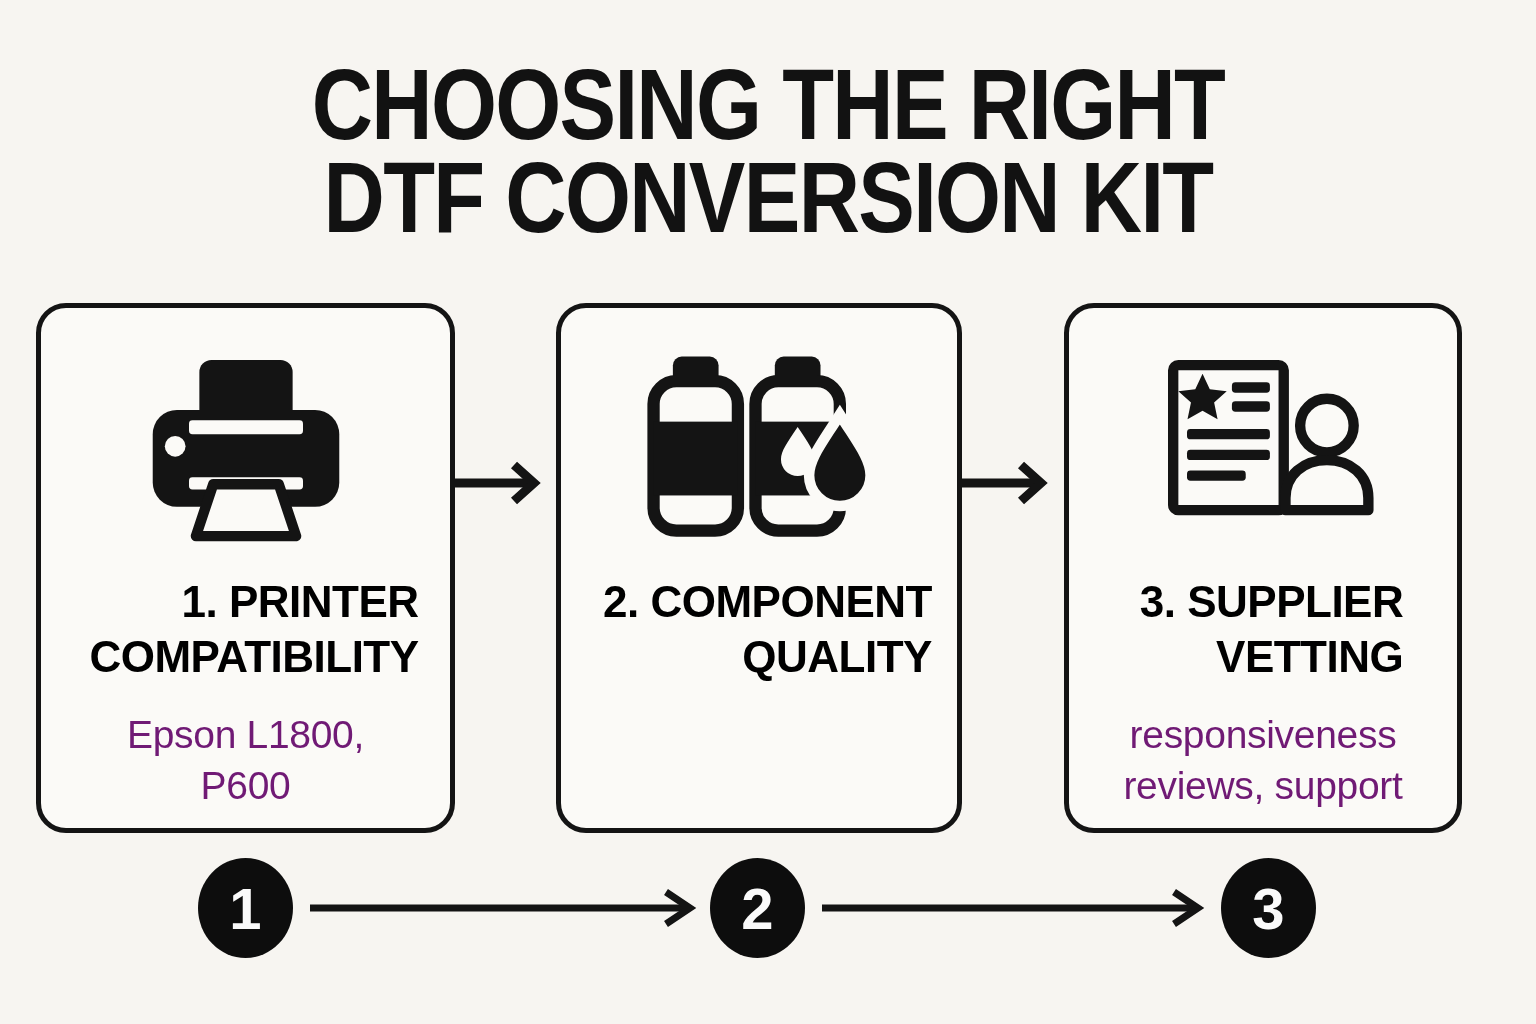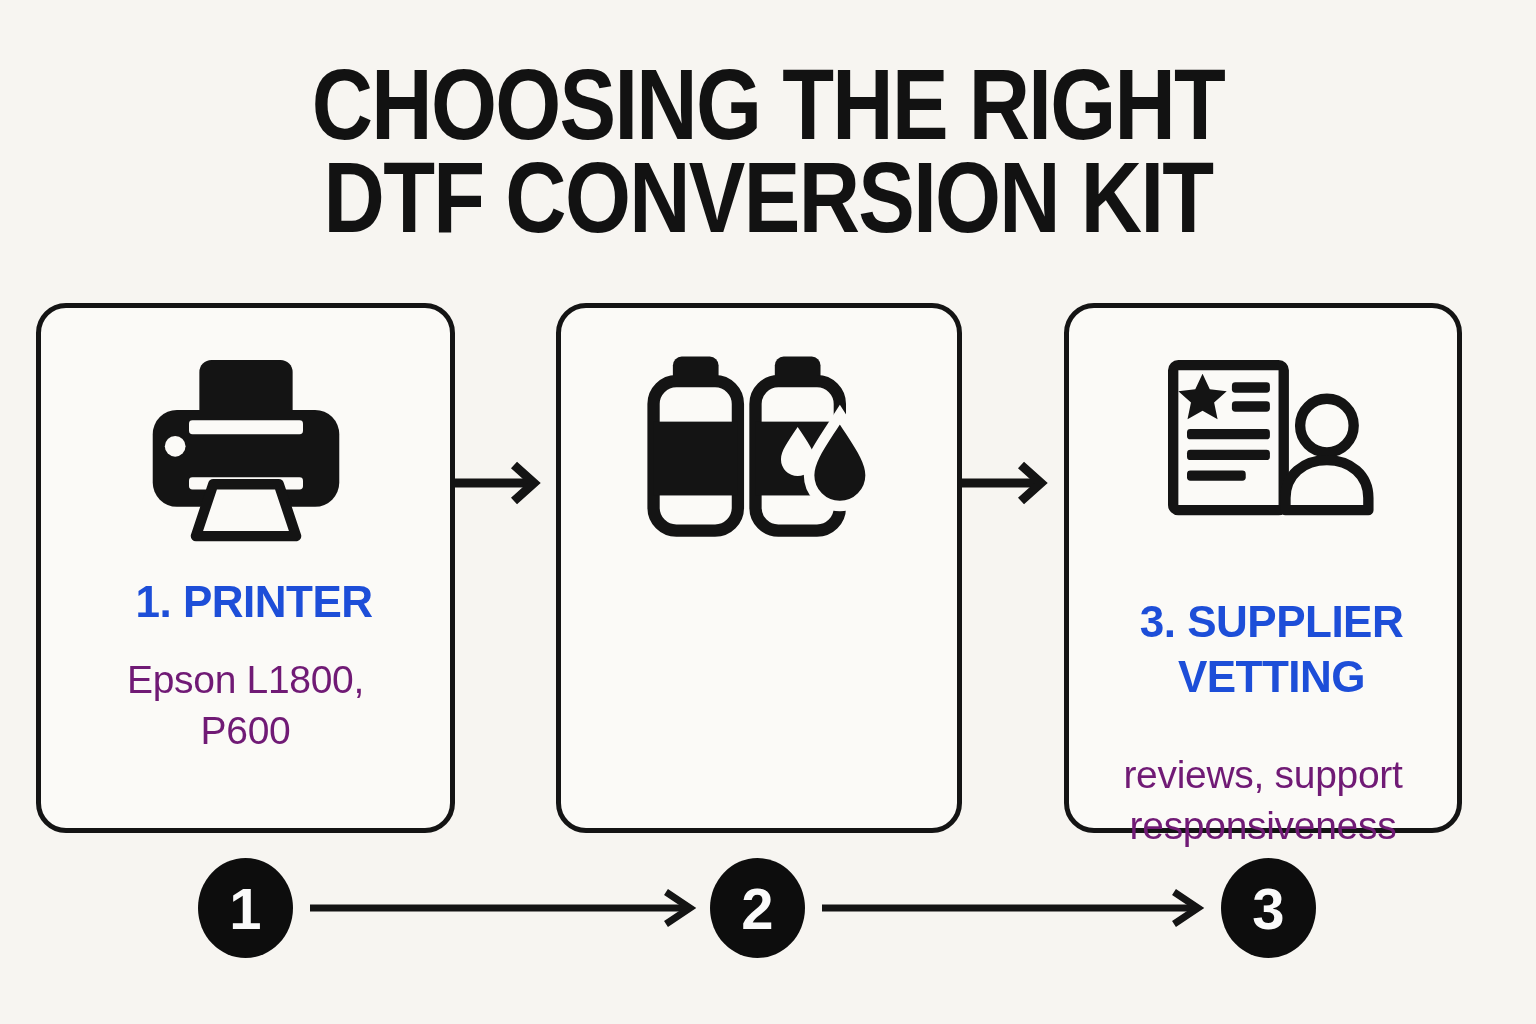--- a/index.html
+++ b/index.html
@@ -35,34 +35,34 @@
   .card{
     position:absolute;top:303px;height:530px;
     background:var(--box);
     border:5px solid var(--ink);
     border-radius:30px;
     display:flex;flex-direction:column;align-items:center;
     padding-top:44px;
   }
   .card.c1{left:36px;width:419px;}
   .card.c2{left:556px;width:406px;}
-  .card.c3{left:1064px;width:398px;gap:20px;}
+  .card.c3{left:1064px;width:398px;}
 
   .icon-wrap{
     height:192px;display:flex;align-items:center;justify-content:center;
     flex:0 0 auto;
   }
   .heading{
     margin-top:30px;
     font-weight:700;
     font-size:44px;
     line-height:1.25;
     letter-spacing:-0.5px;
-    text-align:center;
-    color:#1d4ed8;
+    text-align:right;
+    color:#000000;
     margin-left:17px;
   }
   .heading div{white-space:nowrap;}
   .subtext{
     margin-top:26px;
     font-weight:400;
     font-size:39px;
     line-height:1.3;
     letter-spacing:-0.3px;
     text-align:center;
@@ -114,20 +114,21 @@
         <rect class="fi" x="33" y="4" width="54" height="36" rx="7"></rect>
         <rect class="fi" x="6" y="33" width="108" height="56" rx="14"></rect>
         <rect class="fb" x="27" y="39" width="66" height="8" rx="2"></rect>
         <circle class="fb" cx="19" cy="54" r="6"></circle>
         <rect class="fb" x="27" y="72" width="66" height="7" rx="2"></rect>
         <path class="paper" d="M41 76 h38 l10 30 h-58 z"></path>
       </svg>
     </div>
     <div class="heading">
       <div>1. PRINTER</div>
+      <div>COMPATIBILITY</div>
     </div>
     <div class="subtext">
       <div>Epson L1800,</div>
       <div>P600</div>
     </div>
   </div>
 
   <div class="flow-arrow a1">
     <svg width="104" height="58" viewBox="0 0 104 58">
       <line class="arrow-line" x1="0" y1="29" x2="78" y2="29" stroke-width="9"></line>
@@ -140,20 +141,24 @@
       <svg width="232" height="184" viewBox="0 0 132 104" aria-hidden="true">
         <rect class="fi" x="17" y="0" width="26" height="16" rx="5"></rect>
         <rect class="bottle" x="6" y="14" width="48" height="85" rx="13"></rect>
         <rect class="fi" x="6" y="37" width="48" height="42"></rect>
         <rect class="fi" x="75" y="0" width="26" height="16" rx="5"></rect>
         <rect class="bottle" x="64" y="14" width="48" height="85" rx="13"></rect>
         <rect class="fi" x="64" y="37" width="48" height="42"></rect>
         <path class="fb" d="M88 40 c-6 9 -9.5 13.5 -9.5 18.5 a9.5 9.5 0 0 0 19 0 c0 -5 -3.5 -9.5 -9.5 -18.5 z"></path>
         <path class="drop-big" d="M112 33 c-10 16 -17.5 25 -17.5 34.5 a17.5 17.5 0 0 0 35 0 c0 -9.5 -7.5 -18.5 -17.5 -34.5 z"></path>
       </svg>
+    </div>
+    <div class="heading">
+      <div>2. COMPONENT</div>
+      <div>QUALITY</div>
     </div>
   </div>
 
   <div class="flow-arrow a2">
     <svg width="104" height="58" viewBox="0 0 104 58">
       <line class="arrow-line" x1="0" y1="29" x2="78" y2="29" stroke-width="9"></line>
       <polyline class="arrow-line" points="62,11 82,29 62,47" stroke-width="9"></polyline>
     </svg>
   </div>
 
@@ -169,22 +174,22 @@
         <rect class="fi" x="22" y="65" width="34" height="6" rx="2"></rect>
         <circle class="doc" cx="103" cy="39" r="15.5"></circle>
         <path class="doc" d="M79 88 v-7 c0 -13.5 10.5 -22 24 -22 s24 8.5 24 22 v7 z"></path>
       </svg>
     </div>
     <div class="heading">
       <div>3. SUPPLIER</div>
       <div>VETTING</div>
     </div>
     <div class="subtext">
+      <div>responsiveness</div>
       <div>reviews, support</div>
-      <div>responsiveness</div>
     </div>
   </div>
 
   <div class="badge b1">
     <span>1</span>
   </div>
   <div class="prog-arrow p1">
     <svg width="396" height="44" viewBox="0 0 396 44">
       <line class="arrow-line" x1="0" y1="22" x2="376" y2="22" stroke-width="7"></line>
       <polyline class="arrow-line" points="356,6 380,22 356,38" stroke-width="7"></polyline>

